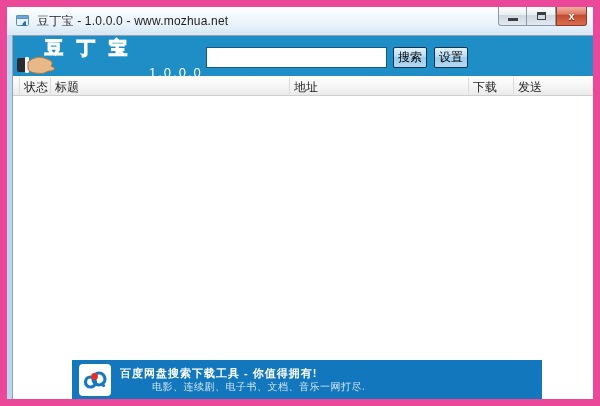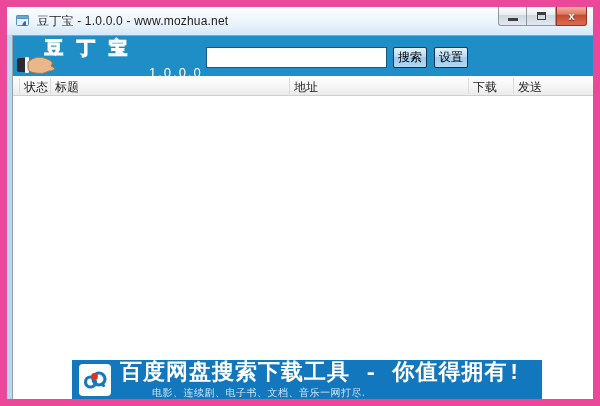--- a/index.html
+++ b/index.html
@@ -49,21 +49,21 @@
   .col-sep{position:absolute;top:2px;height:16px;width:1px;background:#dcdcdc;}
   .s0{left:6px;}.s1{left:37px;}.s2{left:276px;}.s3{left:455px;}.s4{left:500px;}
   .lv-body{width:100%;height:258px;background:#fff;}
   
   .bottom-area{position:absolute;left:0;top:319px;width:100%;height:50px;background:#fff;}
   .banner{position:absolute;left:59px;top:5px;width:470px;height:40px;background:#1377bd;
           display:flex;align-items:center;padding-left:7px;cursor:pointer;}
   .banner-logo{width:32px;height:32px;background:#fff;border-radius:4px;flex:0 0 auto;
                display:flex;align-items:center;justify-content:center;margin-right:9px;}
   .banner-texts{display:flex;flex-direction:column;line-height:1;}
-  .banner-title{font-size:22px;font-weight:bold;color:#ffffff;letter-spacing:1px;white-space:nowrap;font-family:Liberation Mono, monospace;}
+  .banner-title{font-size:11px;font-weight:bold;color:#ffffff;letter-spacing:1px;white-space:nowrap;}
   .banner-sub{font-size:10px;color:#cfe5f6;margin-top:3px;letter-spacing:.5px;padding-left:32px;}
 </style>
 </head>
 <body>
 
 <div class="window">
 
   <div class="titlebar">
     <span class="app-icon">
       <svg width="16" height="16" viewBox="0 0 16 16">

